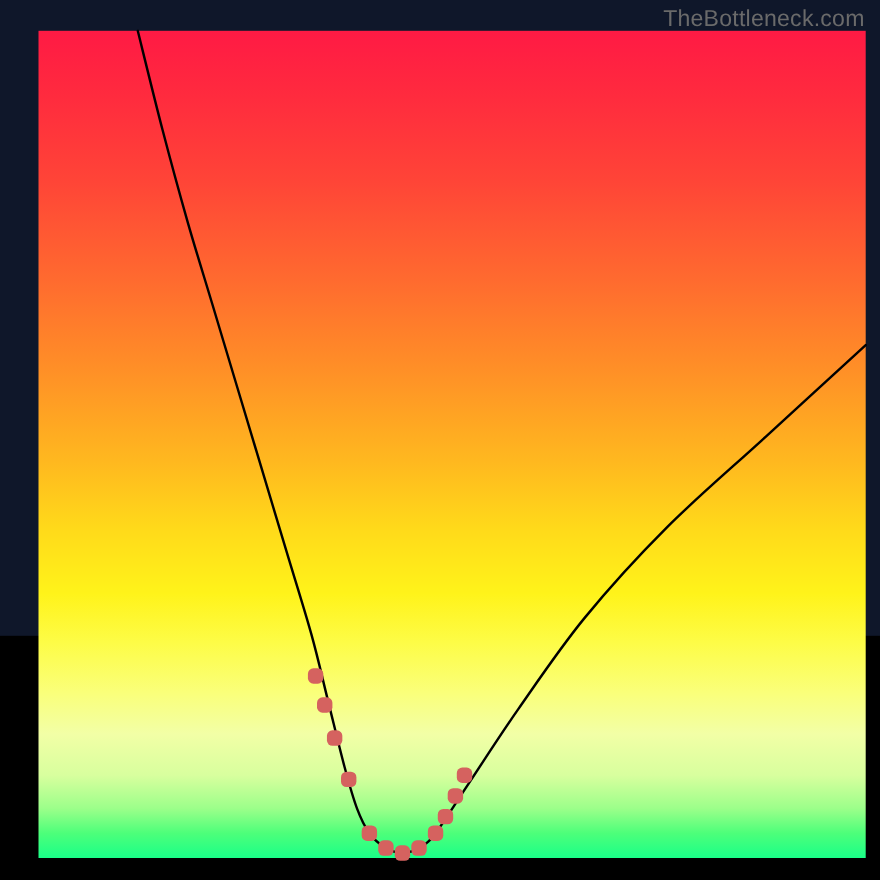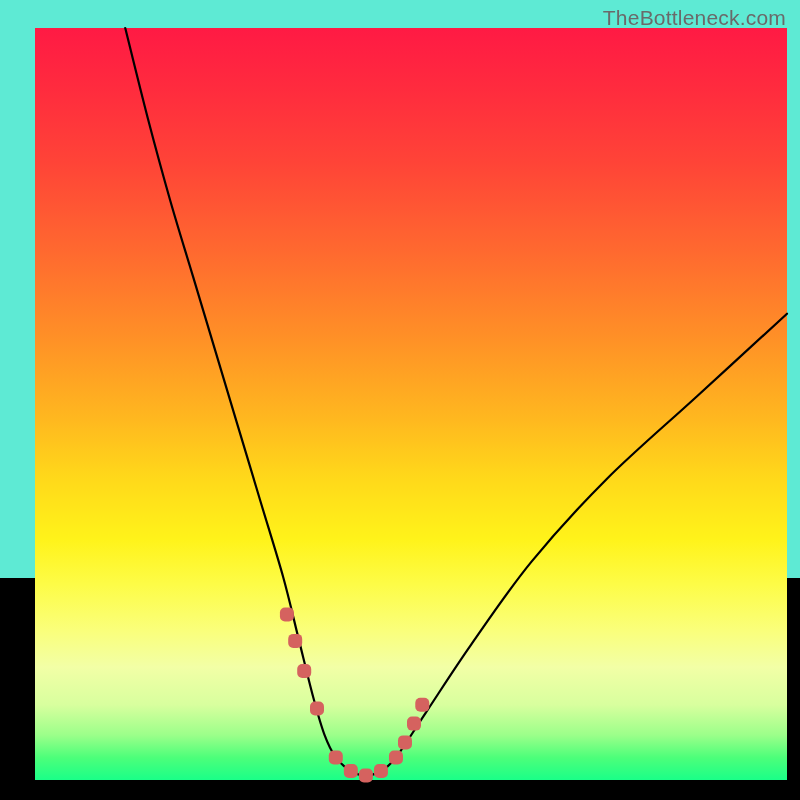--- a/index.html
+++ b/index.html
@@ -8,21 +8,21 @@
     width: 800px;
     height: 800px;
     background: #000;
     overflow: hidden;
     font-family: Arial, Helvetica, sans-serif;
   }
   .frame {
     position: absolute;
     left: 0; top: 0;
     width: 800px; height: 578px;
-    background: #5eead4;
+    background: #0f172a;
   }
   .plot {
     position: absolute;
     left: 35px;
     top: 28px;
     width: 752px;
     height: 752px;
     
     background: linear-gradient(to bottom,
       #ff1a44 0%,

